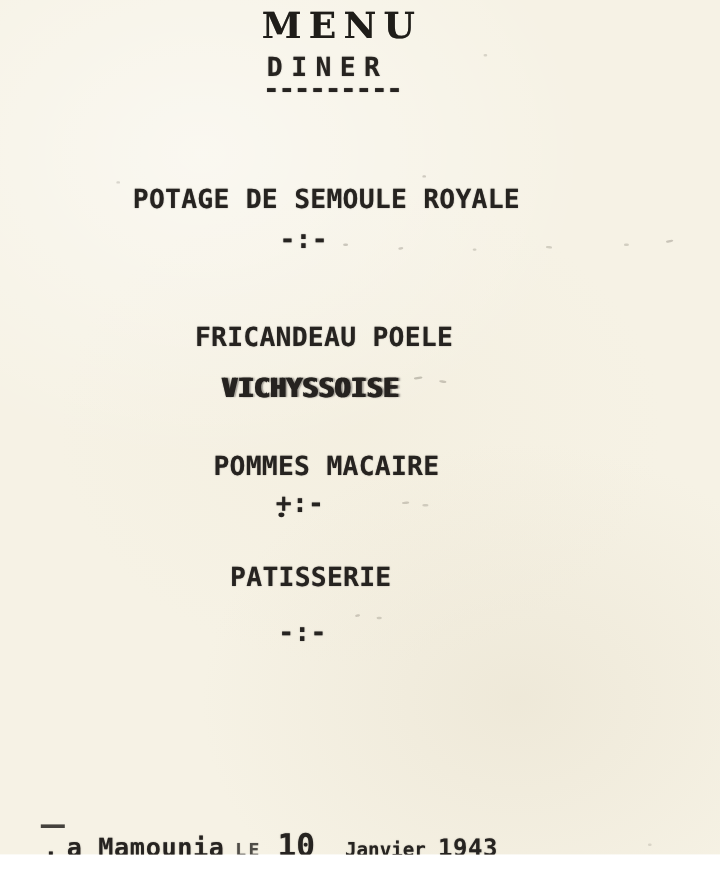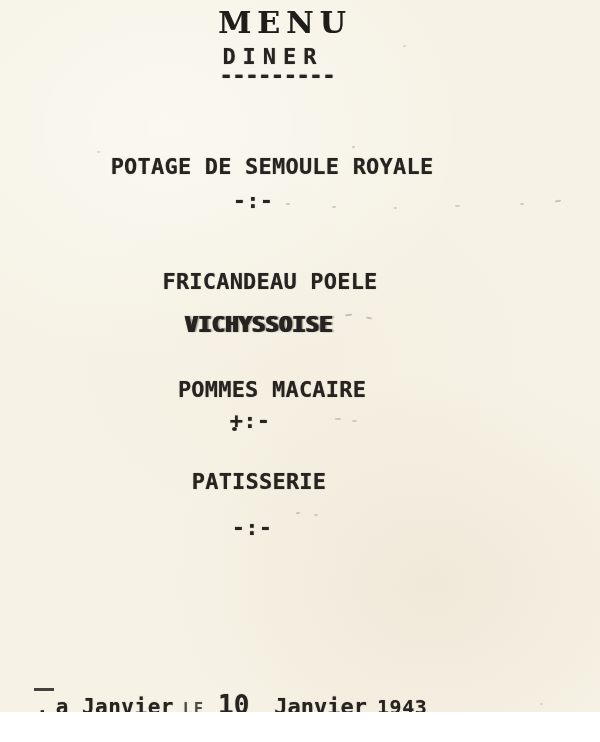--- a/index.html
+++ b/index.html
@@ -56,21 +56,21 @@
     font-weight:bold;text-shadow:0 0 1px rgba(38,35,32,0.5);
   }
   .f-prefix{position:relative;font-size:21px;margin-right:7px;}
   .f-prefix::before{ 
     content:"";position:absolute;left:-2px;top:-7px;width:20px;height:2.5px;
     background:rgba(38,35,32,0.85);
   }
   .f-place{font-size:21px;margin-right:9px;letter-spacing:0.5px;}
   .f-le{font-size:15px;margin-right:13px;opacity:0.8;letter-spacing:2px;}
   .f-day{font-size:26px;margin-right:25px;}
-  .f-month{font-size:22px;margin-right:10px;}
+  .f-month{font-size:16px;margin-right:10px;}
   .f-year{font-size:20px;letter-spacing:0.5px;text-align:right;}
   .footer-rule{
     position:absolute;left:0;top:712px;width:362px;height:1.6px;
     background:linear-gradient(90deg,
       rgba(112,103,86,0.30), rgba(112,103,86,0.50) 12%,
       rgba(112,103,86,0.42) 70%, rgba(112,103,86,0.45) 92%, rgba(112,103,86,0));
   }
   
   .speck{position:absolute;background:rgba(84,78,66,0.55);border-radius:40%;}
   .sp1 {left:286px;top:203px;width:4px;height:2px;opacity:.5;}
@@ -106,21 +106,21 @@
   <div class="line l-vichyssoise">VICHYSSOISE</div>
   <div class="line l-pommes">POMMES MACAIRE</div>
 
   <div class="line l-sep2"><span class="sep-lead">+</span><span>:-</span></div>
 
   <div class="line l-patisserie">PATISSERIE</div>
   <div class="line l-sep3">-:-</div>
 
   <div class="footer">
     <span class="f-prefix">,</span>
-    <span class="f-place">a Janvier</span>
+    <span class="f-place">a Mamounia</span>
     <span class="f-le">LE</span>
     <span class="f-day">10</span>
     <span class="f-month">Janvier</span>
     <span class="f-year">1943</span>
   </div>
   <div class="footer-rule"></div>
 
   <div class="speck sp1"></div>
   <div class="speck sp2"></div>
   <div class="speck sp3"></div>

